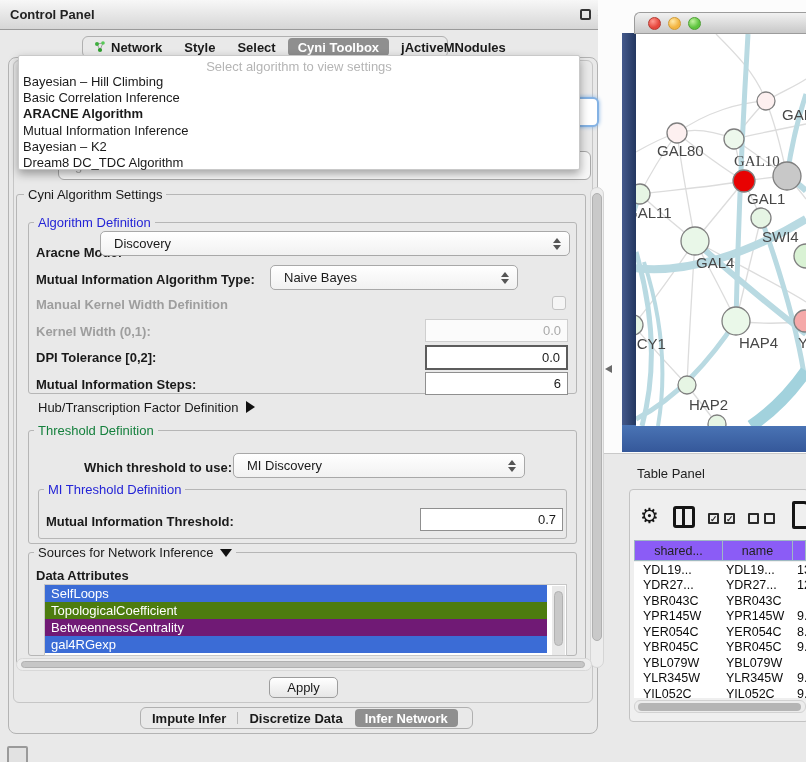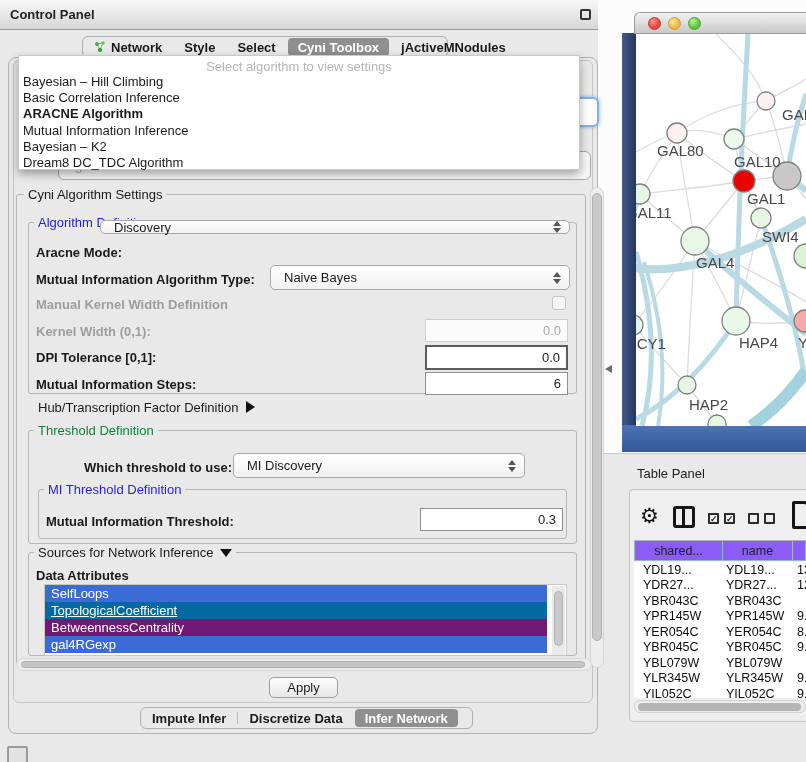--- a/index.html
+++ b/index.html
@@ -195,46 +195,46 @@
     <div class="vthumb"></div>
   </div>
 
 <div class="group" style="left:16px; top:194px; width:570px; height:470px;"></div>
 <span class="group-title" style="left:24px; top:187px;">Cyni Algorithm Settings</span>
 
 <div class="group" style="left:28px; top:222px; width:549px; height:172px;"></div>
 <span class="group-title blue" style="left:34px; top:215px;">Algorithm Definition</span>
 
 <span class="lbl" style="left:36px; top:245px;">Aracne Mode:</span>
-<div class="combo" style="left:100px; top:220px; width:470px; height:14px;">
+<div class="combo" style="left:100px; top:231px; width:470px; height:25px;">
   <span>Discovery</span>
   <span class="spinner">
       <span class="arr-up"></span>
       <span class="arr-dn"></span>
     </span>
 </div>
 
 <span class="lbl" style="left:36px; top:272px;">Mutual Information Algorithm Type:</span>
-<div class="combo" style="left:270px; top:265px; width:300px; height:25px;">
+<div class="combo" style="left:270px; top:265px; width:248px; height:25px;">
   <span>Naive Bayes</span>
   <span class="spinner">
       <span class="arr-up"></span>
       <span class="arr-dn"></span>
     </span>
 </div>
 
 <span class="lbl dis" style="left:36px; top:297px;">Manual Kernel Width Definition</span>
 <span class="checkbox" style="left:552px; top:296px;"></span>
 
 <span class="lbl dis" style="left:36px; top:324px;">Kernel Width (0,1):</span>
 <div class="field dis" style="left:425px; top:319px; width:143px; height:23px;">
   <span>0.0</span>
 </div>
 
-<span class="lbl" style="left:36px; top:350px;">DPI Tolerance [0,1]:</span>
+<span class="lbl" style="left:36px; top:350px;">DPI Tolerance [0,2]:</span>
 <div class="field strong" style="left:425px; top:345px; width:143px; height:25px;">
   <span>0.0</span>
 </div>
 
 <span class="lbl" style="left:36px; top:377px;">Mutual Information Steps:</span>
 <div class="field" style="left:425px; top:372px; width:143px; height:23px;">
   <span>6</span>
 </div>
 
 <div class="plain" style="left:38px; top:400px; font-size:13px;">
@@ -251,33 +251,33 @@
       <span class="arr-up"></span>
       <span class="arr-dn"></span>
     </span>
 </div>
 
 <div class="group" style="left:38px; top:489px; width:529px; height:50px;"></div>
 <span class="group-title blue" style="left:44px; top:482px;">MI Threshold Definition</span>
 
 <span class="lbl" style="left:46px; top:514px;">Mutual Information Threshold:</span>
 <div class="field" style="left:420px; top:508px; width:143px; height:23px;">
-  <span>0.3</span>
+  <span>0.7</span>
 </div>
 
 <div class="group" style="left:28px; top:552px; width:549px; height:104px;"></div>
 <span class="group-title" style="left:34px; top:545px;">
   <span>Sources for Network Inference</span><span class="tri-down"></span>
 </span>
 <span class="lbl" style="left:36px; top:568px;">Data Attributes</span>
 
 <div class="abs attr-list">
   <div>
       <div class="attr-item" style="background: rgb(59, 108, 214);">SelfLoops</div>
-      <div class="attr-item" style="background: #0369a1; text-decoration: underline;">TopologicalCoefficient</div>
+      <div class="attr-item" style="background: #4d7c0f;">TopologicalCoefficient</div>
       <div class="attr-item" style="background: #701a75;">BetweennessCentrality</div>
       <div class="attr-item" style="background: rgb(59, 108, 214);">gal4RGexp</div>
     </div>
   <div class="list-scroll">
       <div class="list-thumb"></div>
     </div>
 </div>
 
 <div class="abs hscroll">
     <div class="hthumb"></div>
@@ -372,21 +372,21 @@
         <circle cx="170" cy="222" r="12" fill="#d9f2d4" stroke="#7f7f7f" stroke-width="1.3"></circle>
         <circle cx="-3" cy="291" r="10" fill="#e6f5e4" stroke="#7f7f7f" stroke-width="1.3"></circle>
         <circle cx="100" cy="287" r="14" fill="#eaf8e9" stroke="#7f7f7f" stroke-width="1.3"></circle>
         <circle cx="169" cy="287" r="11" fill="#f5a9a9" stroke="#7f7f7f" stroke-width="1.3"></circle>
         <circle cx="51" cy="351" r="9" fill="#e6f5e4" stroke="#7f7f7f" stroke-width="1.3"></circle>
         <circle cx="81" cy="390" r="9" fill="#e6f5e4" stroke="#7f7f7f" stroke-width="1.3"></circle>
       </g>
   </svg>
 <div class="node-label" style="left: 146px; top: 72px;">GAL</div>
     <div class="node-label" style="left: 21px; top: 108px;">GAL80</div>
-    <div class="node-label" style="left: 98px; top: 119px;">GAL10</div>
+    <div class="node-label" style="left: 98px; top: 119px; font-family: Liberation Serif, serif;">GAL10</div>
     <div class="node-label" style="left: 111px; top: 156px;">GAL1</div>
     <div class="node-label" style="left: -10px; top: 170px;">GAL11</div>
     <div class="node-label" style="left: 126px; top: 194px;">SWI4</div>
     <div class="node-label" style="left: 60px; top: 220px;">GAL4</div>
     <div class="node-label" style="left: -11px; top: 301px;">GCY1</div>
     <div class="node-label" style="left: 103px; top: 300px;">HAP4</div>
     <div class="node-label" style="left: 162px; top: 300px;">Y</div>
     <div class="node-label" style="left: 53px; top: 362px;">HAP2</div>
   </div>
 

